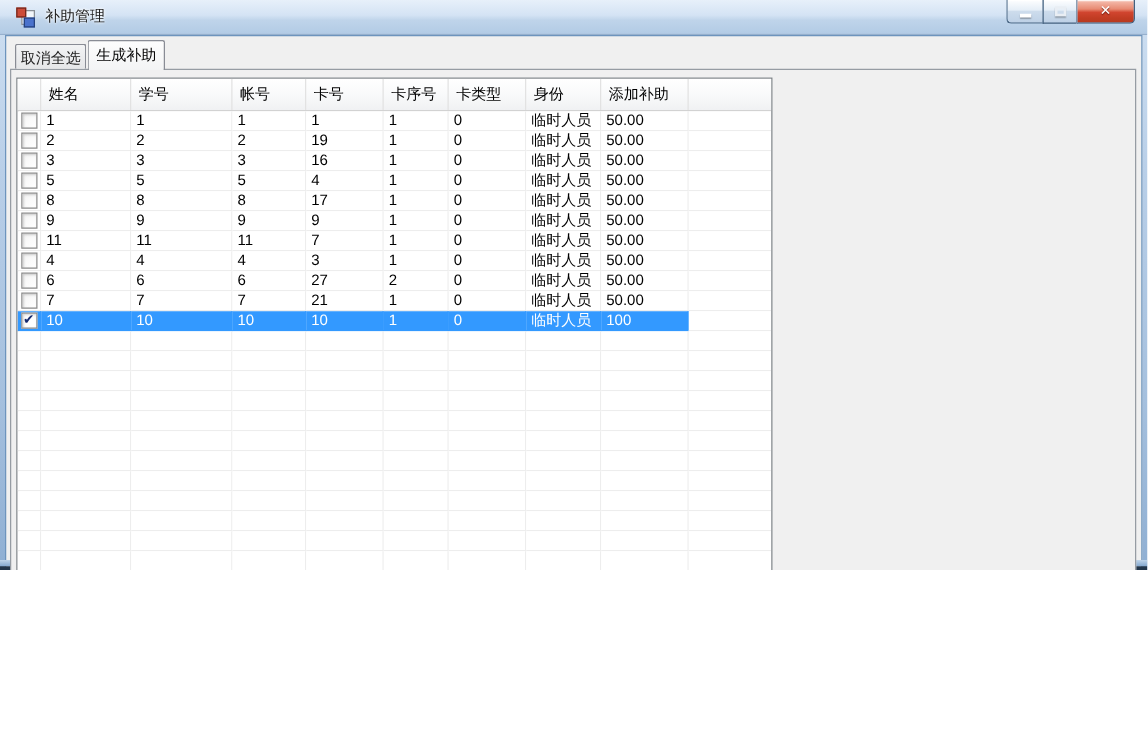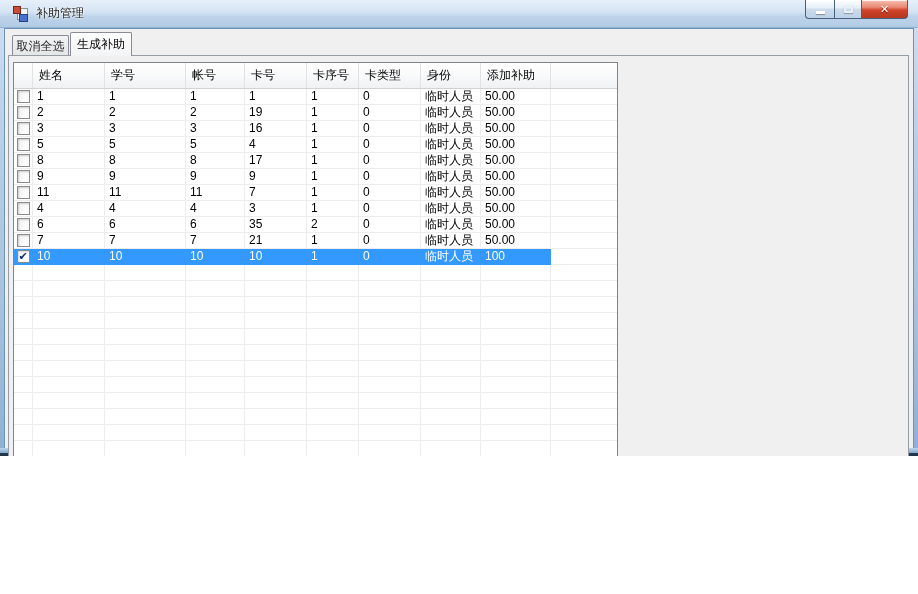--- a/index.html
+++ b/index.html
@@ -245,21 +245,21 @@
           <div class="gc c8">50.00</div>
           <div class="gc cf"></div>
         </div>
         <div class="grow">
           <div class="gc c0">
             <span class="cb"></span>
           </div>
           <div class="gc c1">6</div>
           <div class="gc c2">6</div>
           <div class="gc c3">6</div>
-          <div class="gc c4">35</div>
+          <div class="gc c4">27</div>
           <div class="gc c5">2</div>
           <div class="gc c6">0</div>
           <div class="gc c7">临时人员</div>
           <div class="gc c8">50.00</div>
           <div class="gc cf"></div>
         </div>
         <div class="grow">
           <div class="gc c0">
             <span class="cb"></span>
           </div>

